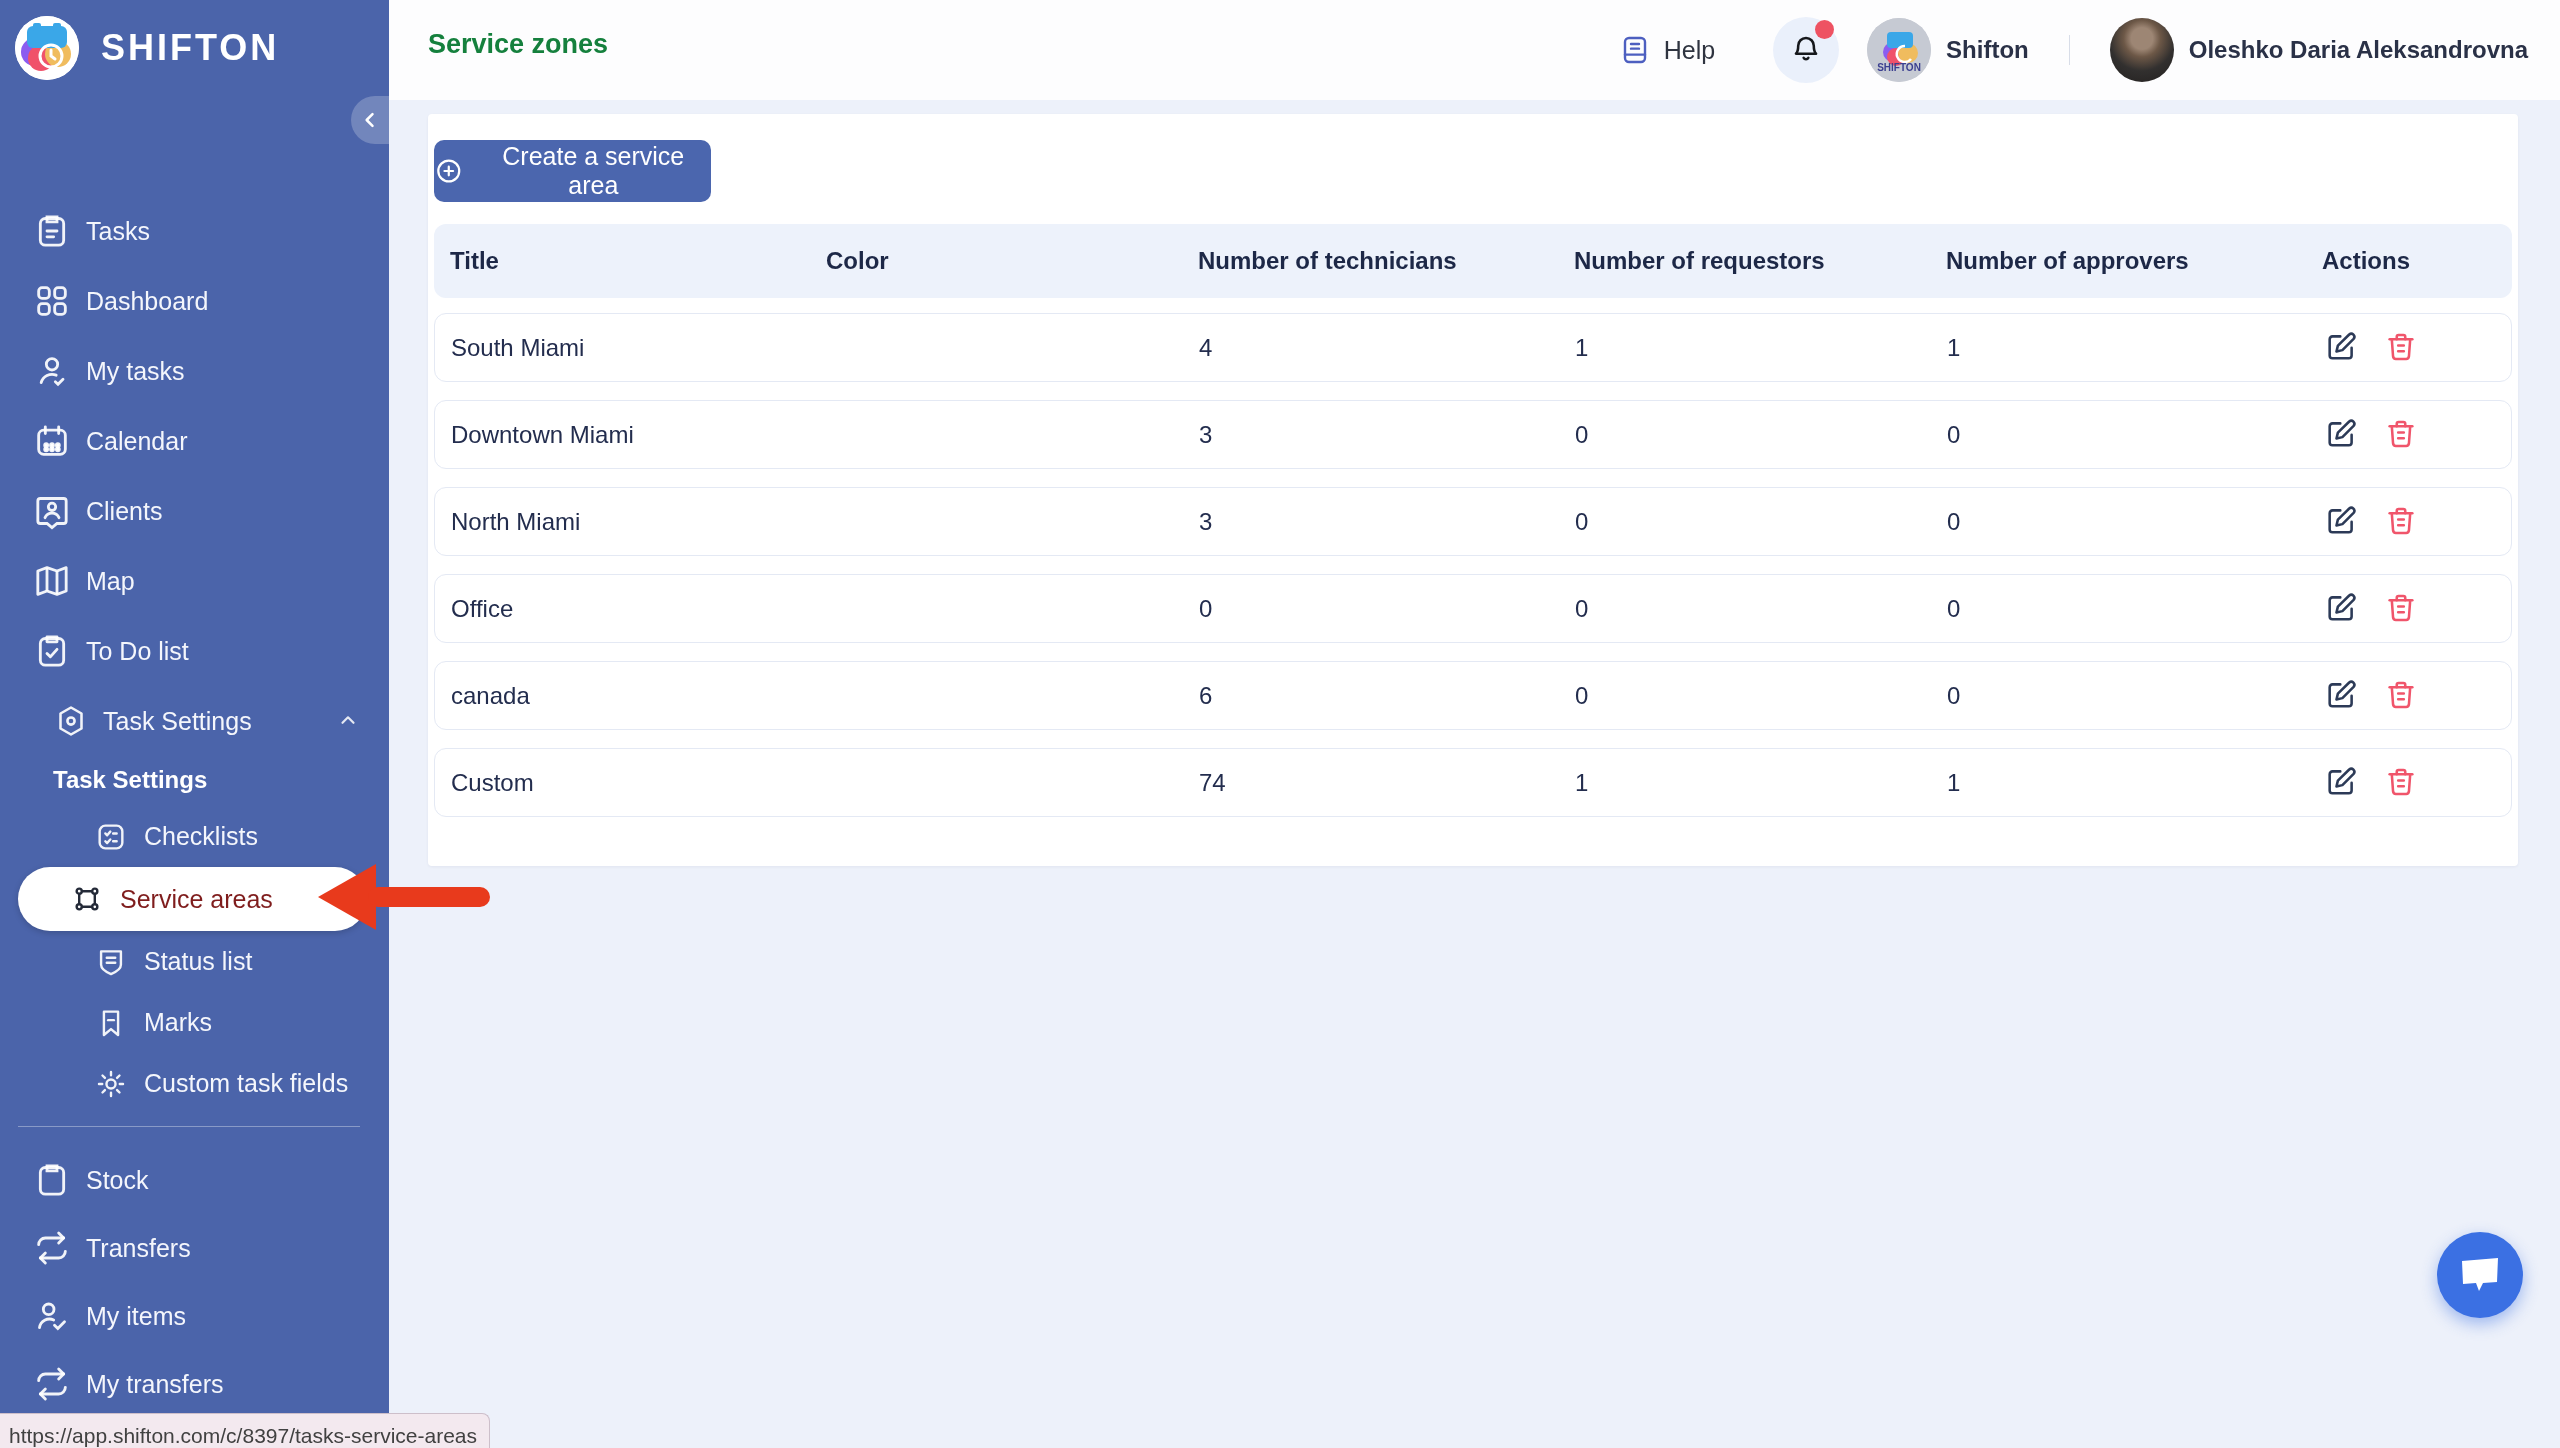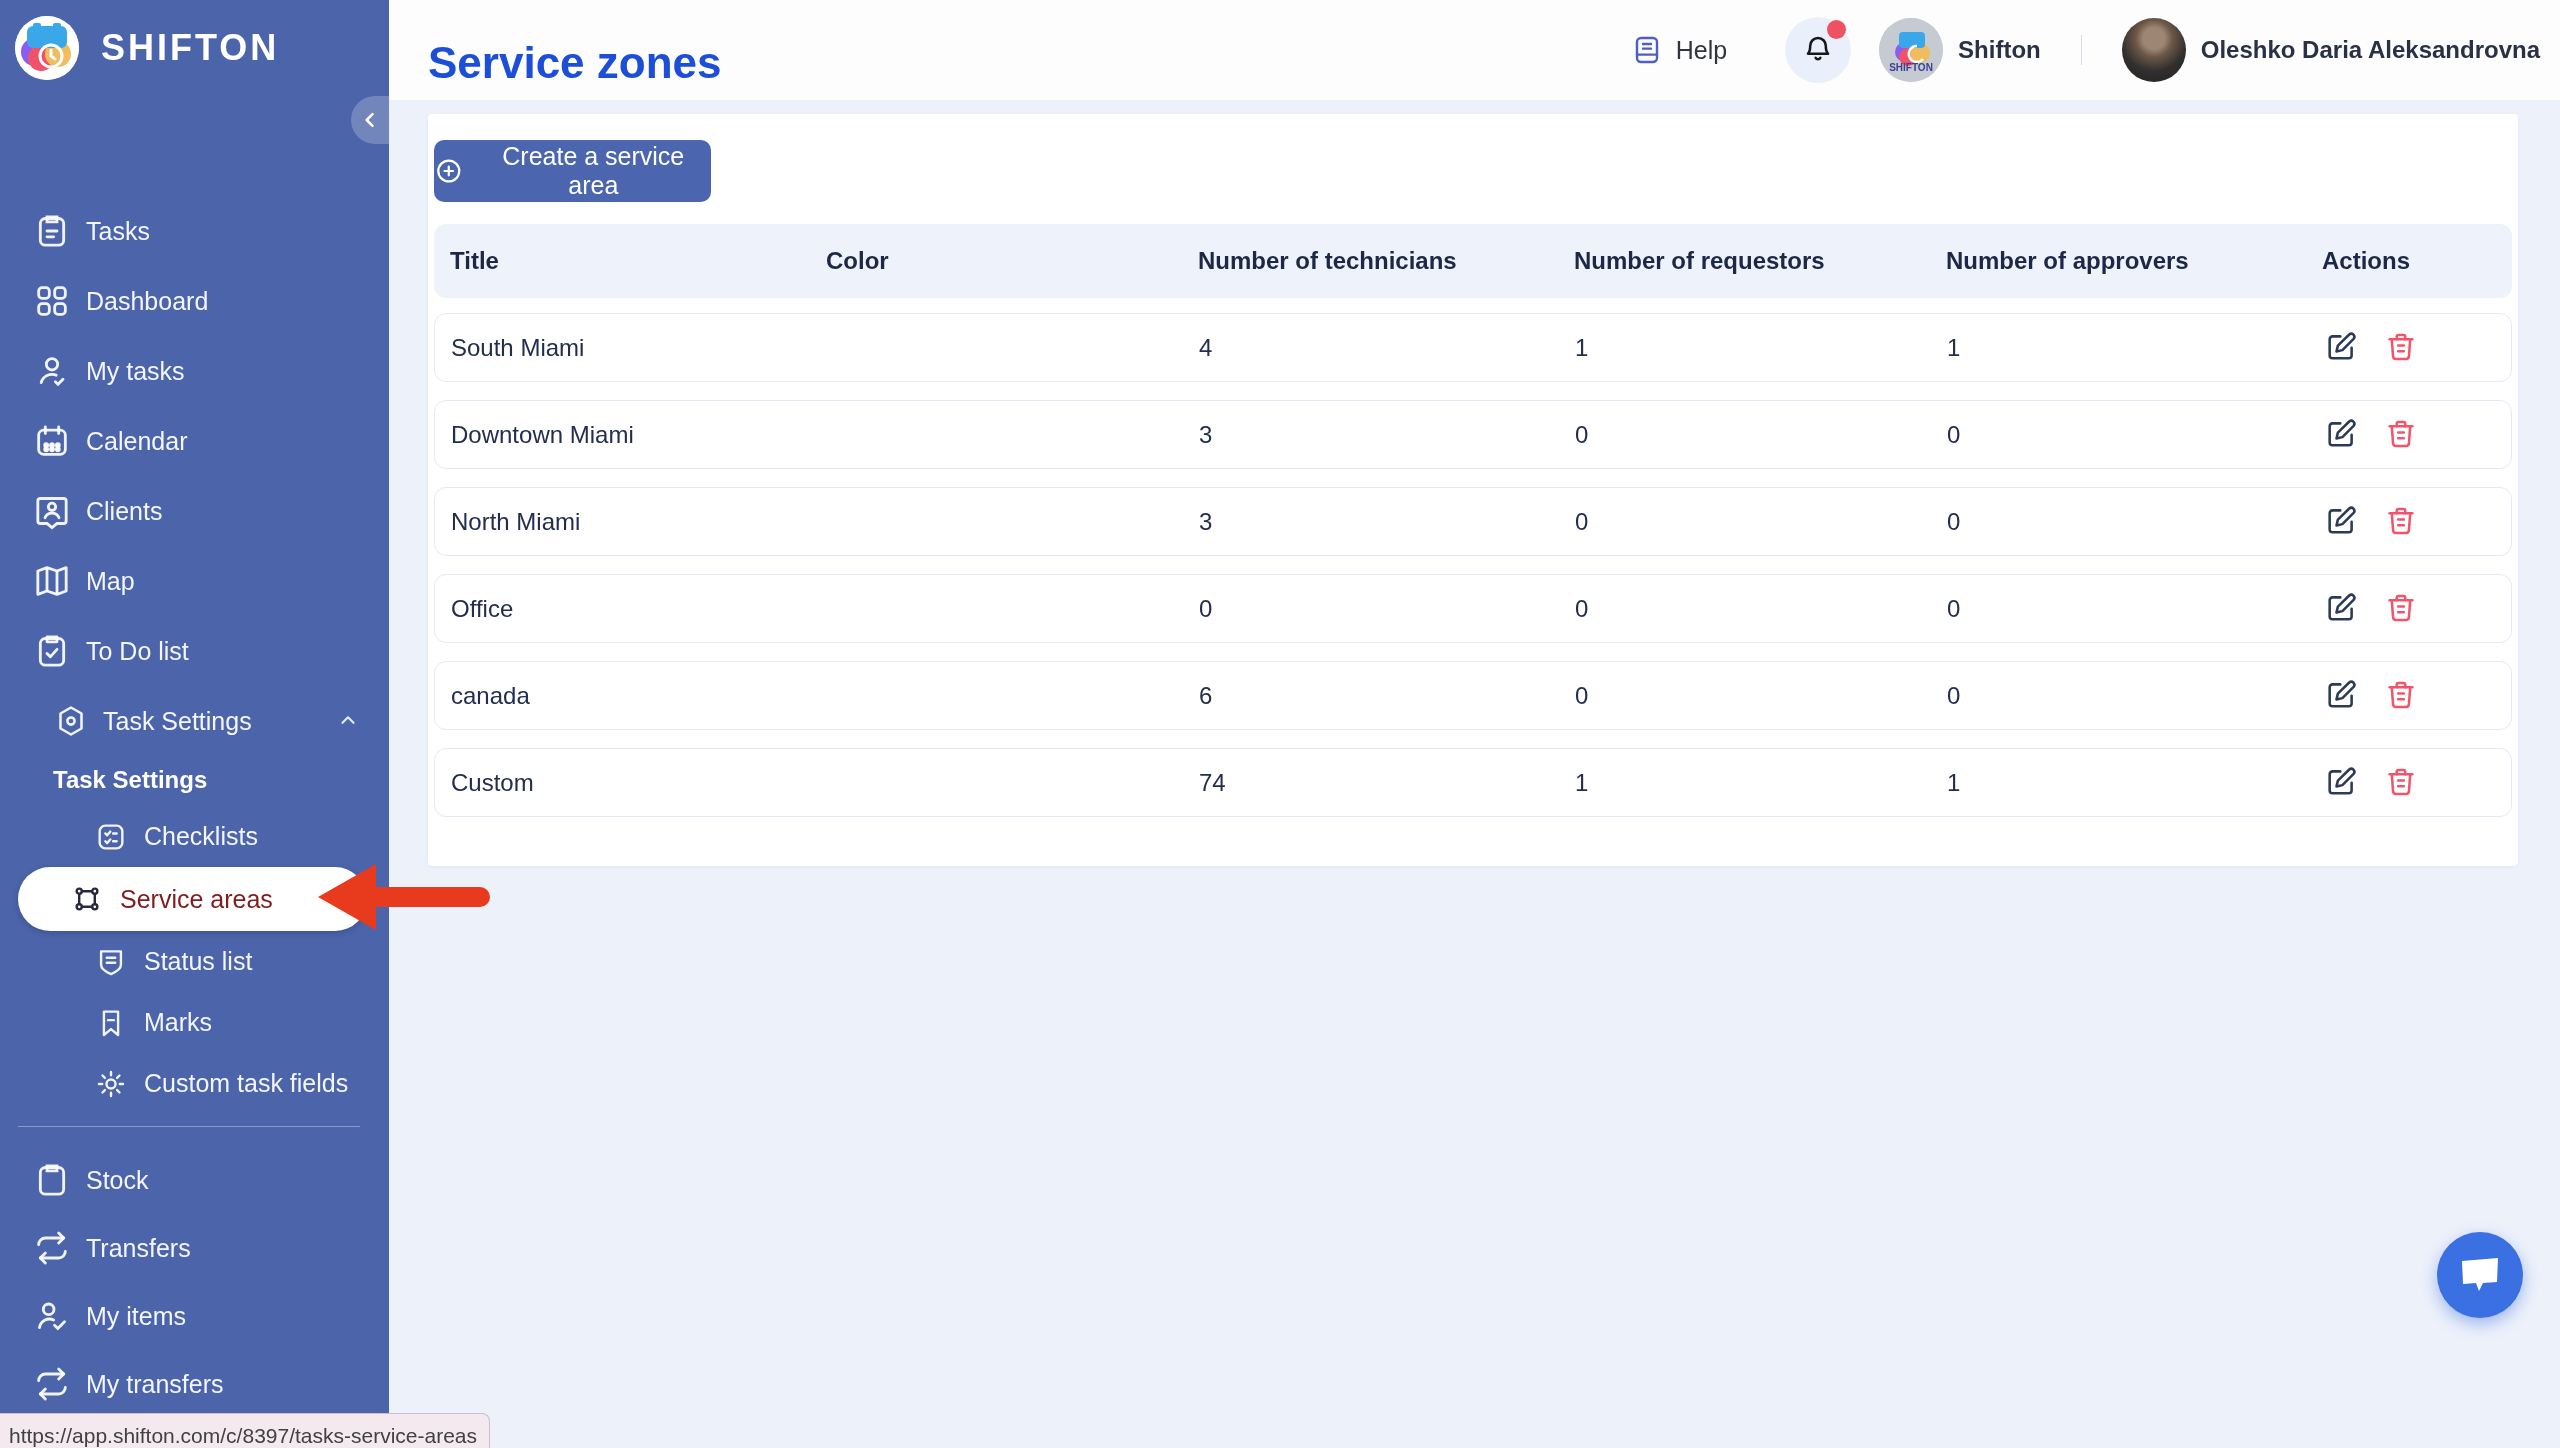--- a/index.html
+++ b/index.html
@@ -42,22 +42,22 @@
   .side-divider { position:absolute; top:1126px; left:18px; width:342px; height:1px;
     background:rgba(255,255,255,.35); }
   .nav-bottom { position:absolute; top:1146px; left:0; width:100%; }
   .nav-bottom .nav-item { height:68px; }
 
   
   .annot-arrow { position:absolute; left:318px; top:864px; width:175px; height:66px; z-index:50; pointer-events:none; }
 
   
   .topbar { position:absolute; left:389px; top:0; width:2171px; height:100px; background:#fdfdfe; }
-  .page-title { position:absolute; left:39px; top:29px; font-size:44px; font-weight:bold; color:#1d4ed8;margin-top:9px; }
-  .topbar-right { position:absolute; right:20px; top:0; height:100px; display:flex; align-items:center; gap:28px; }
+  .page-title { position:absolute; left:39px; top:29px; font-size:27px; font-weight:bold; color:#15803d; }
+  .topbar-right { position:absolute; right:32px; top:0; height:100px; display:flex; align-items:center; gap:28px; }
   .help-group { display:flex; align-items:center; gap:13px; cursor:pointer; margin-right:30px; }
   .help-group svg { width:32px; height:32px; stroke:#4d5fc0; }
   .help-label { font-size:25px; color:#2f3440; }
   .bell-wrap { width:66px; height:66px; border-radius:50%; background:#eaf0fb; position:relative;
     display:flex; align-items:center; justify-content:center; cursor:pointer; }
   .bell-wrap svg { width:34px; height:34px; stroke:#16181c; }
   .bell-dot { position:absolute; top:3px; right:5px; width:19px; height:19px; border-radius:50%; background:#ee5262; }
   .company-group, .user-group { display:flex; align-items:center; gap:15px; cursor:pointer; }
   .company-avatar { width:64px; height:64px; border-radius:50%; background:#c9ccd4; overflow:hidden; }
   .bar-name { font-size:24px; font-weight:bold; color:#2a3147; }

